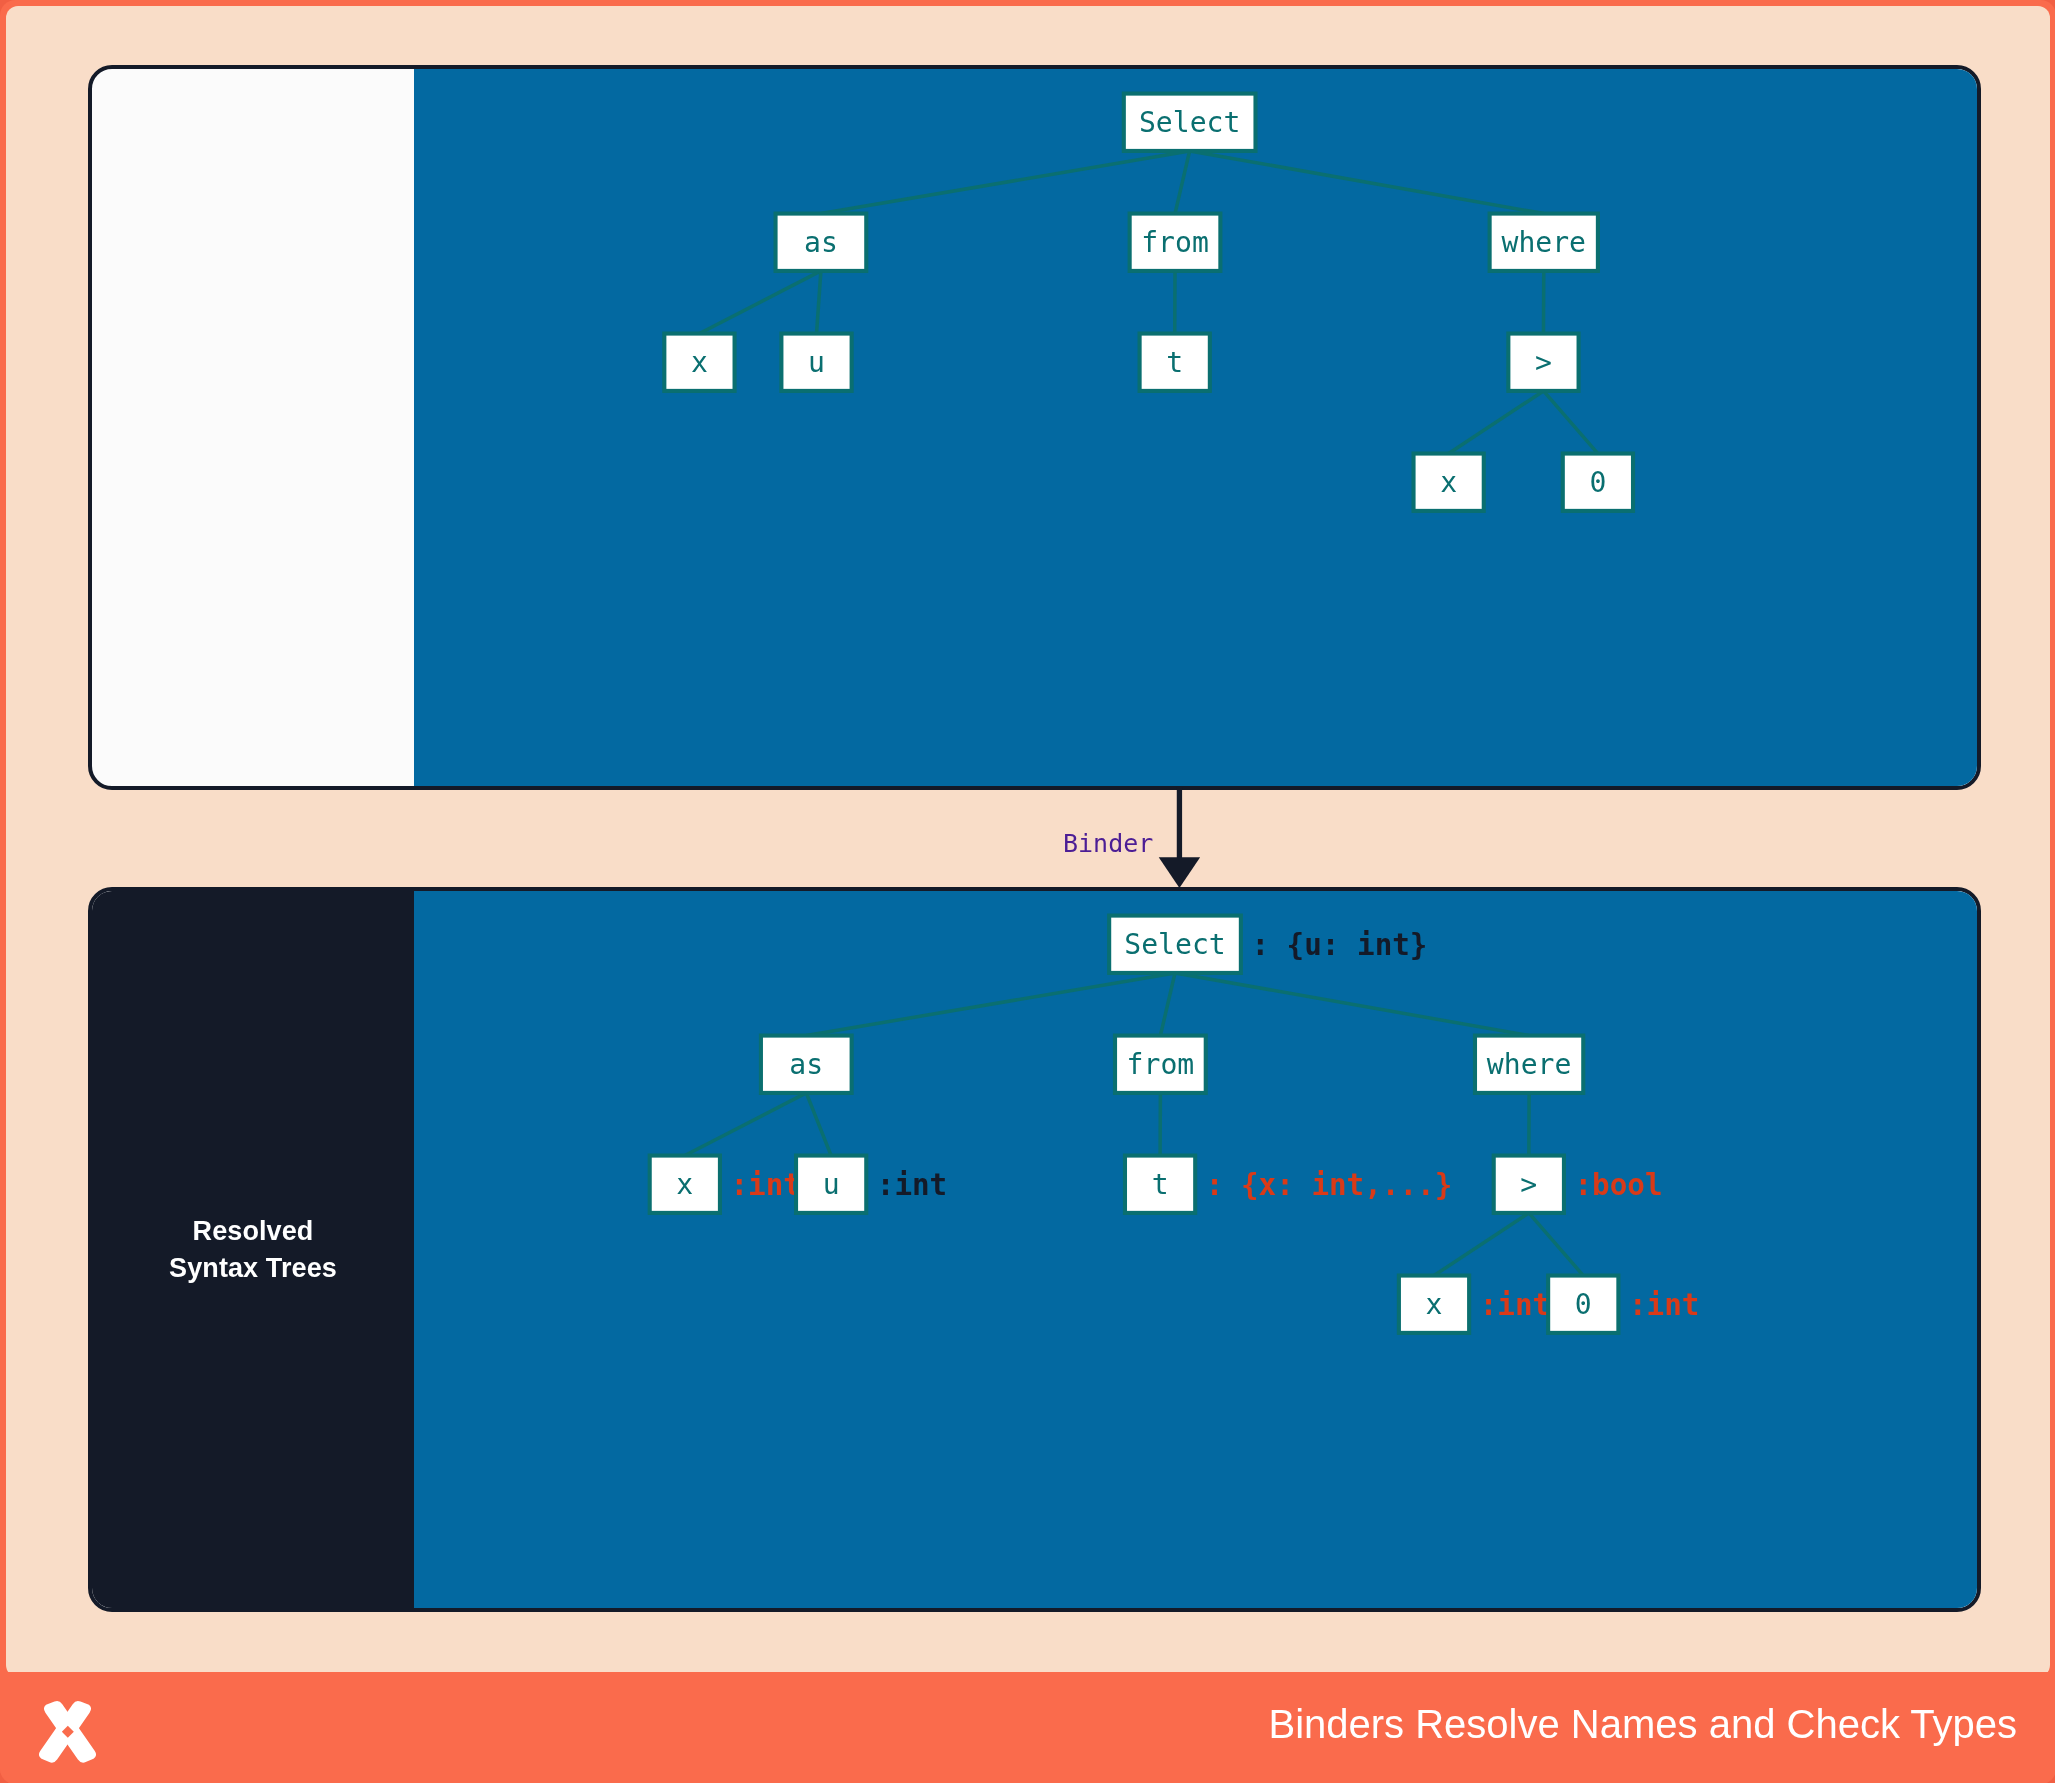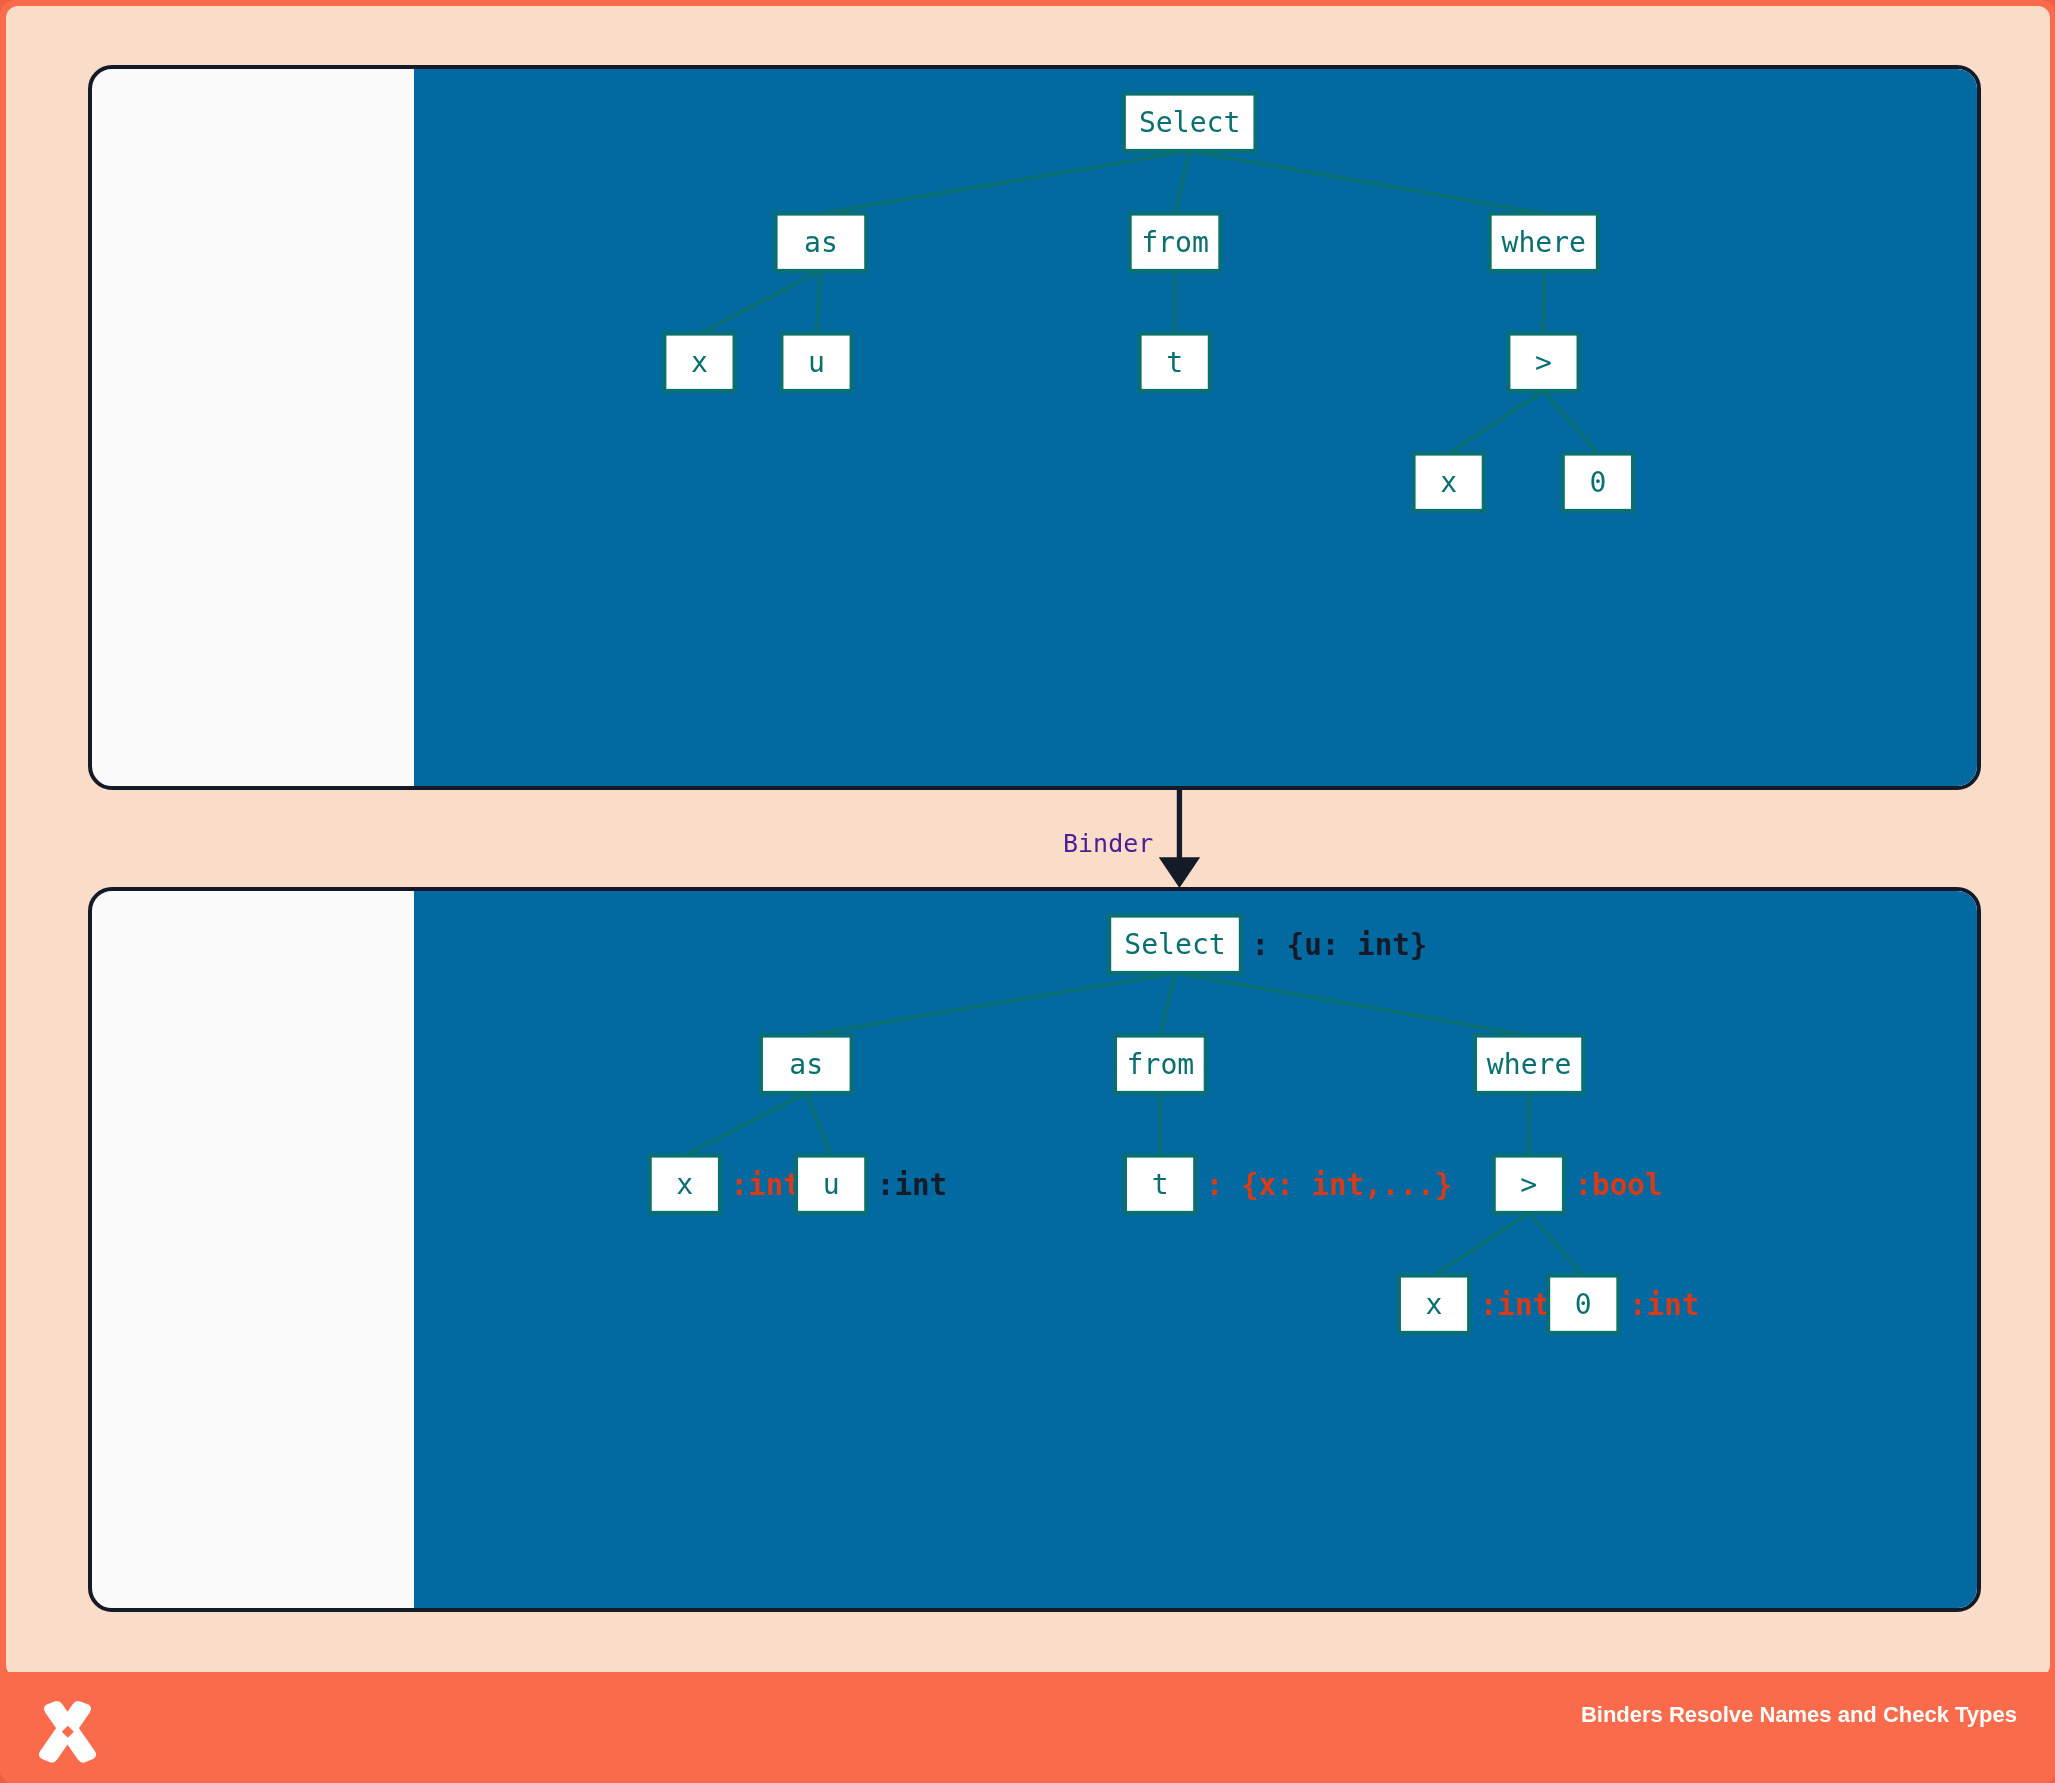--- a/index.html
+++ b/index.html
@@ -82,22 +82,22 @@
     display:flex;align-items:center;
   }
   #logo-slot{
     position:absolute; left:35px; top:27px;
     width:65px;height:65px;
   }
   #bar-title{
     position:absolute;
     right:39px; top:30px;
     color:#FFFFFF;
-    font-size:22px;
-    font-weight:700;
+    font-size:40px;
+    font-weight:400;
     white-space:nowrap;
   }
 </style>
 </head>
 <body>
 
 <div id="canvas">
   <div id="body-area"></div>
 
   <div class="panel" id="panel-top">
@@ -158,20 +158,26 @@
 
   <div id="binder-zone">
     <div id="binder-label">Binder</div>
     <svg id="binder-arrow" viewBox="0 0 3200 175" preserveAspectRatio="none">
       <line x1="1845" y1="0" x2="1845" y2="132" stroke="#141A28" stroke-width="9"></line>
       <polygon points="1845,170 1810,118 1880,118" fill="#141A28"></polygon>
     </svg>
   </div>
 
   <div class="panel" id="panel-bottom">
+    <div class="panel-sidebar">
+      <div class="sidebar-label">
+        <div>Resolved</div>
+        <div>Syntax Trees</div>
+      </div>
+    </div>
     <div class="panel-canvas">
       <svg class="tree-svg" id="svg-1" viewBox="0 0 2655 1225" preserveAspectRatio="xMidYMid meet">
           <line x1="1292.5" y1="140" x2="662.5" y2="247" stroke="#0A6F70" stroke-width="6"></line>
           <line x1="1292.5" y1="140" x2="1267.5" y2="247" stroke="#0A6F70" stroke-width="6"></line>
           <line x1="1292.5" y1="140" x2="1897.5" y2="247" stroke="#0A6F70" stroke-width="6"></line>
           <line x1="662.5" y1="345" x2="455" y2="452" stroke="#0A6F70" stroke-width="6"></line>
           <line x1="662.5" y1="345" x2="705" y2="452" stroke="#0A6F70" stroke-width="6"></line>
           <line x1="1267.5" y1="345" x2="1267" y2="452" stroke="#0A6F70" stroke-width="6"></line>
           <line x1="1897.5" y1="345" x2="1897" y2="452" stroke="#0A6F70" stroke-width="6"></line>
           <line x1="1897" y1="550" x2="1735" y2="657" stroke="#0A6F70" stroke-width="6"></line>

